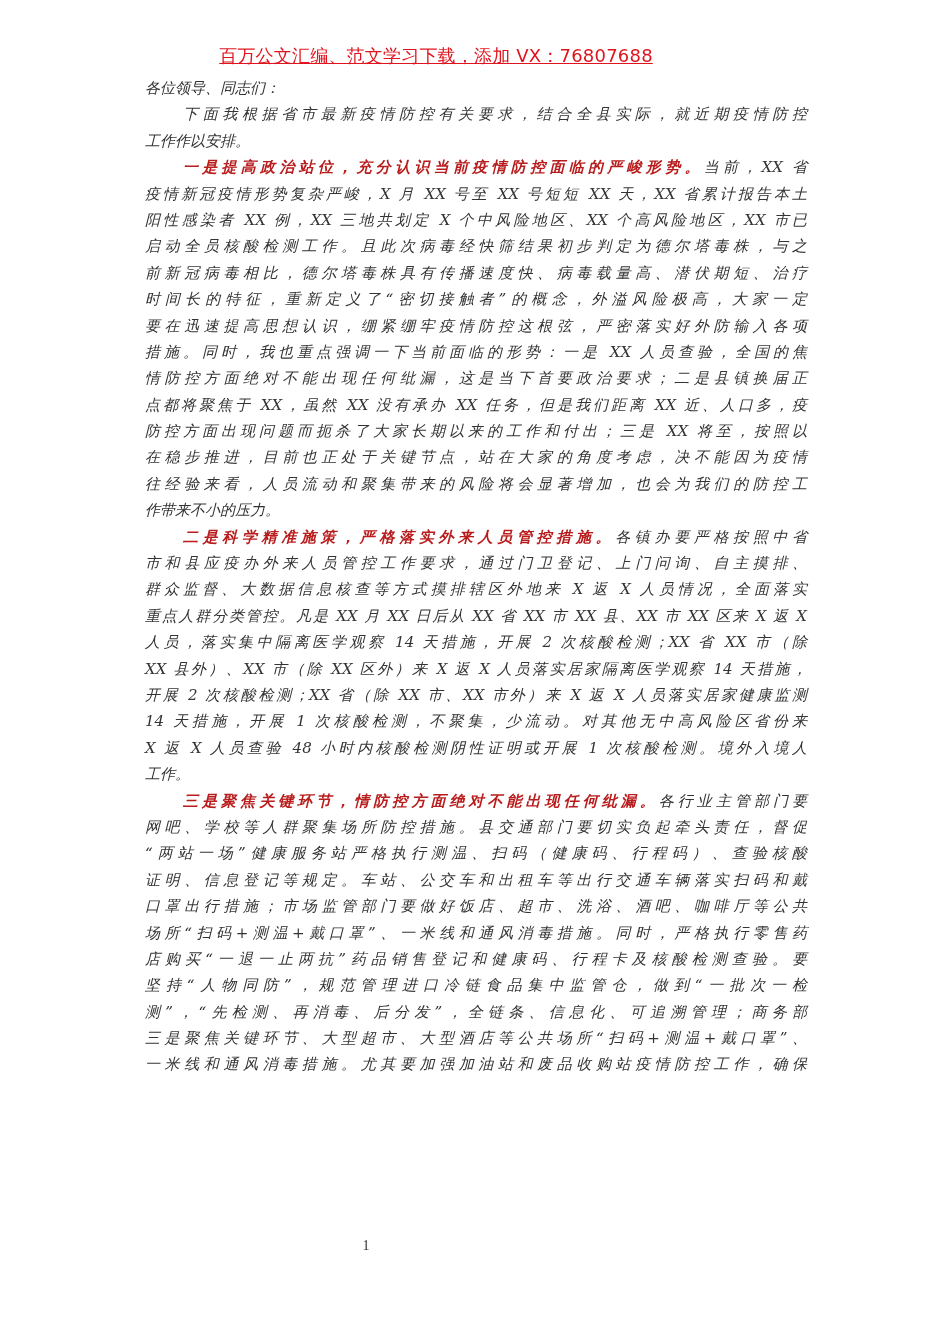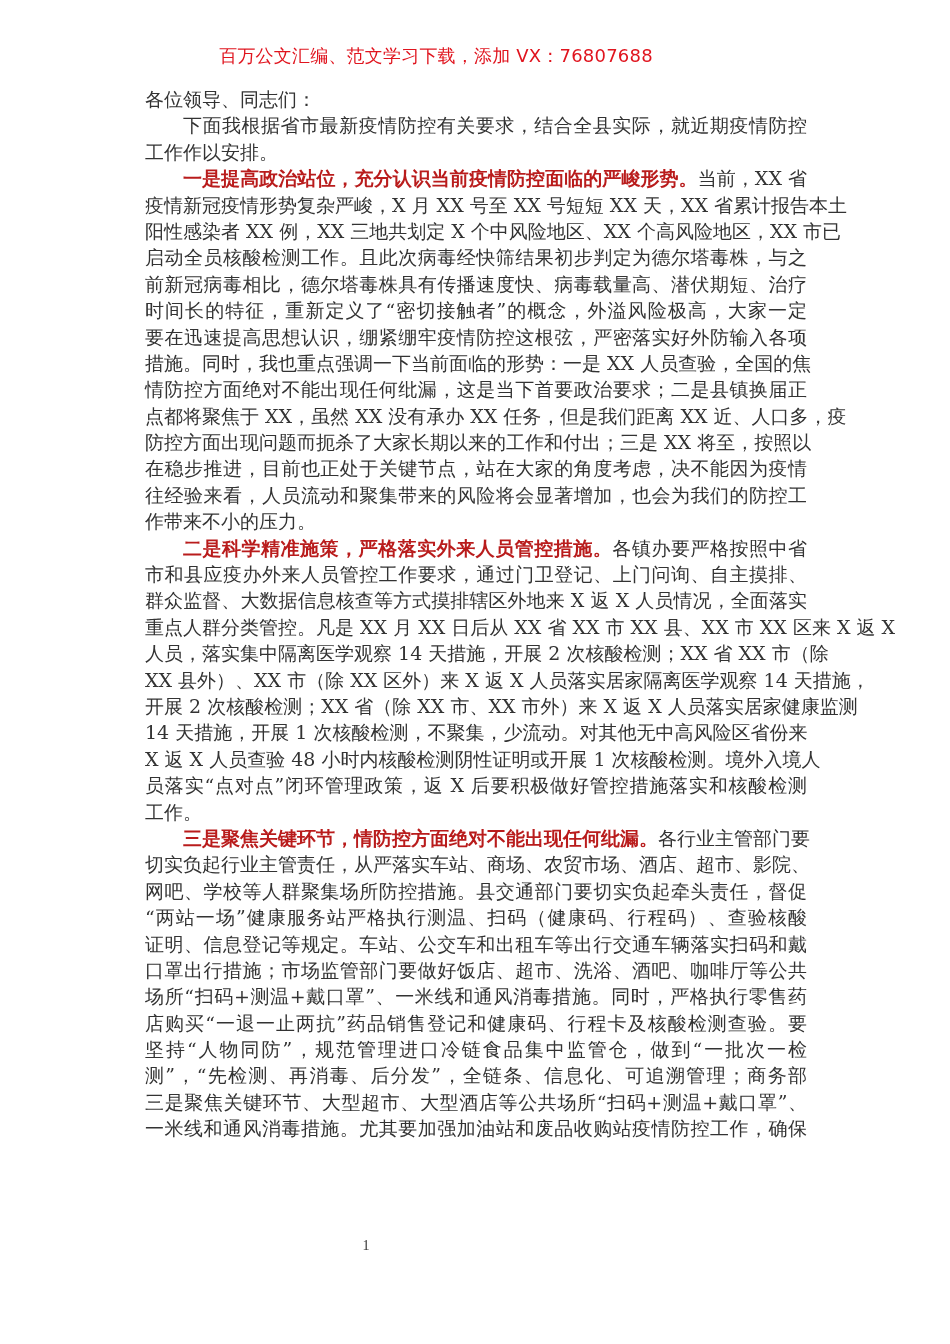--- a/index.html
+++ b/index.html
@@ -1,26 +1,26 @@
 <!DOCTYPE html>
 <html><head>
 <meta charset="utf-8">
 <style>
   html, body { margin: 0; padding: 0; background: #ffffff; }
   body { width: 950px; height: 1344px; position: relative; overflow: hidden; }
   .page { position: absolute; left: 0; top: 0; width: 950px; height: 1344px; background: #fff; }
   .banner {
     position: absolute; left: 0; top: 44px; width: 872px; text-align: center;
     font-family: "DejaVu Sans", "Liberation Sans", sans-serif;
-    font-size: 18px; color: #e0141e; letter-spacing: 0.2px;
+    font-size: 18px; color: #e0141e; letter-spacing: 0.2px; text-decoration: underline;
   }
   .body-text {
-    position: absolute; left: 145px; top: 86px; width: 662px;
+    position: absolute; left: 145px; top: 75px; width: 662px;
     font-family: "DejaVu Serif", "Liberation Serif", serif;
-    font-size: 19px; color: #333333;
+    font-size: 15px; color: #333333; font-style: italic;
   }
   .line {
     height: 26.4px; line-height: 26.4px; white-space: nowrap;
     text-align: justify; text-align-last: justify;
     overflow: visible;
   }
   .line.last { text-align-last: left; }
   .line.indent { padding-left: 38px; }
   .bold { font-weight: bold; color: #b91c1c; }
   .page-number {
@@ -57,25 +57,23 @@
 
     <div class="line indent"><span class="bold">二是科学精准施策，严格落实外来人员管控措施。</span><span>各镇办要严格按照中省</span></div>
     <div class="line">市和县应疫办外来人员管控工作要求，通过门卫登记、上门问询、自主摸排、</div>
     <div class="line">群众监督、大数据信息核查等方式摸排辖区外地来 X 返 X 人员情况，全面落实</div>
     <div class="line">重点人群分类管控。凡是 XX 月 XX 日后从 XX 省 XX 市 XX 县、XX 市 XX 区来 X 返 X</div>
     <div class="line">人员，落实集中隔离医学观察 14 天措施，开展 2 次核酸检测；XX 省 XX 市（除</div>
     <div class="line">XX 县外）、XX 市（除 XX 区外）来 X 返 X 人员落实居家隔离医学观察 14 天措施，</div>
     <div class="line">开展 2 次核酸检测；XX 省（除 XX 市、XX 市外）来 X 返 X 人员落实居家健康监测</div>
     <div class="line">14 天措施，开展 1 次核酸检测，不聚集，少流动。对其他无中高风险区省份来</div>
     <div class="line">X 返 X 人员查验 48 小时内核酸检测阴性证明或开展 1 次核酸检测。境外入境人</div>
-    <div class="line">员落实“点对点”闭环管理政策，返 X 后要积极做好管控措施落实和核酸检测</div>
     <div class="line last">工作。</div>
 
     <div class="line indent"><span class="bold">三是聚焦关键环节，情防控方面绝对不能出现任何纰漏。</span><span>各行业主管部门要</span></div>
-    <div class="line">切实负起行业主管责任，从严落实车站、商场、农贸市场、酒店、超市、影院、</div>
     <div class="line">网吧、学校等人群聚集场所防控措施。县交通部门要切实负起牵头责任，督促</div>
     <div class="line">“两站一场”健康服务站严格执行测温、扫码（健康码、行程码）、查验核酸</div>
     <div class="line">证明、信息登记等规定。车站、公交车和出租车等出行交通车辆落实扫码和戴</div>
     <div class="line">口罩出行措施；市场监管部门要做好饭店、超市、洗浴、酒吧、咖啡厅等公共</div>
     <div class="line">场所“扫码+测温+戴口罩”、一米线和通风消毒措施。同时，严格执行零售药</div>
     <div class="line">店购买“一退一止两抗”药品销售登记和健康码、行程卡及核酸检测查验。要</div>
     <div class="line">坚持“人物同防”，规范管理进口冷链食品集中监管仓，做到“一批次一检</div>
     <div class="line">测”，“先检测、再消毒、后分发”，全链条、信息化、可追溯管理；商务部</div>
     <div class="line">三是聚焦关键环节、大型超市、大型酒店等公共场所“扫码+测温+戴口罩”、</div>
     <div class="line">一米线和通风消毒措施。尤其要加强加油站和废品收购站疫情防控工作，确保</div>

